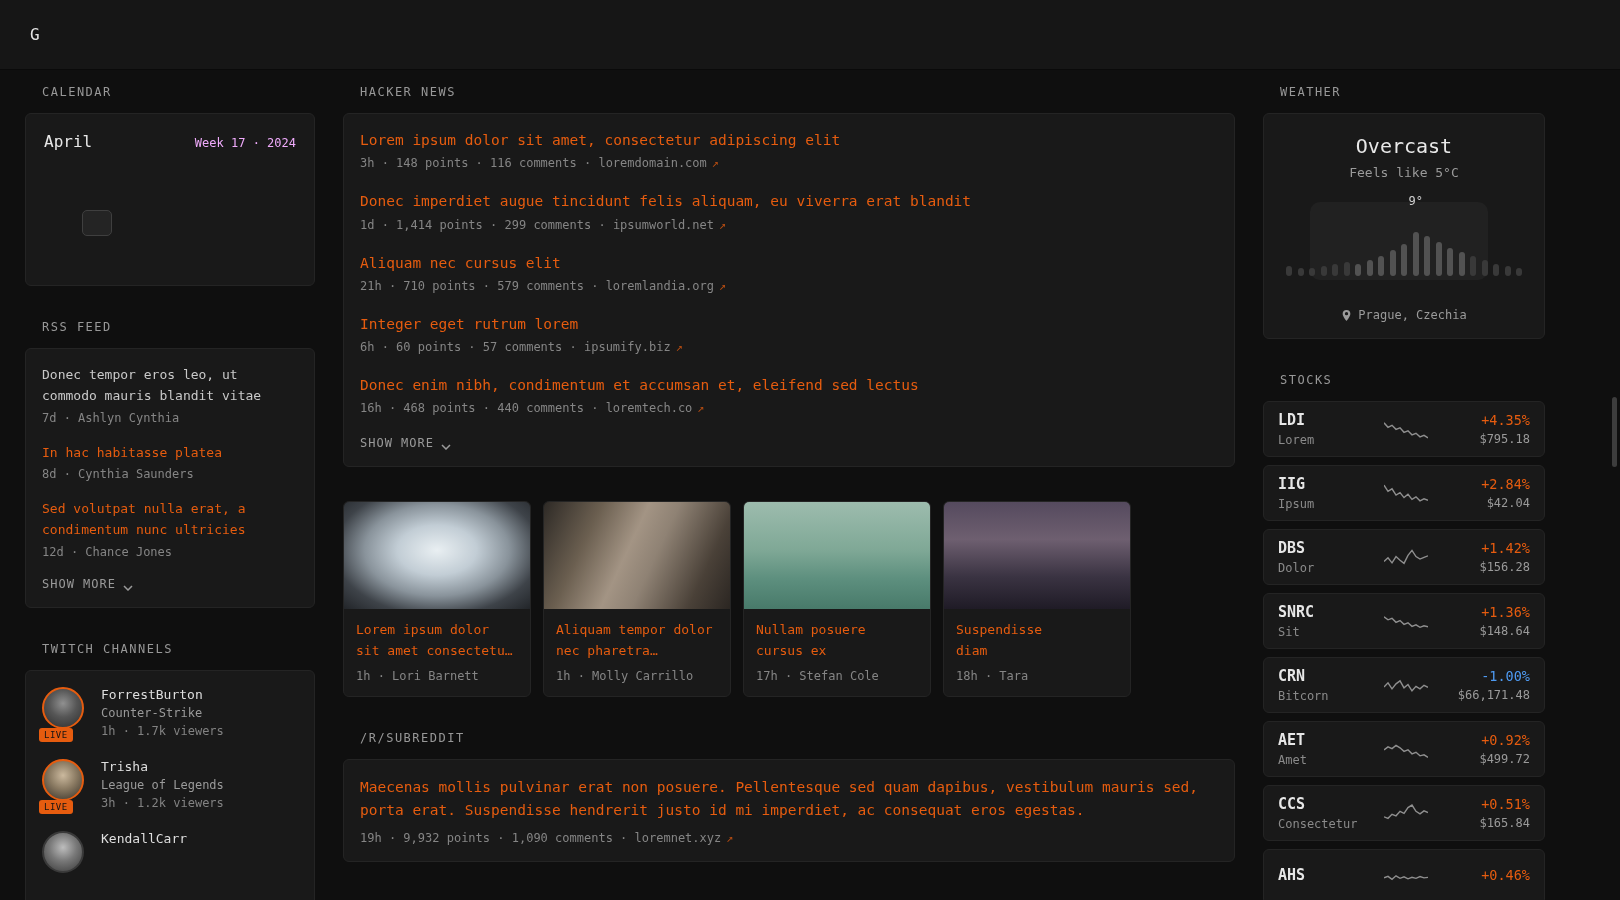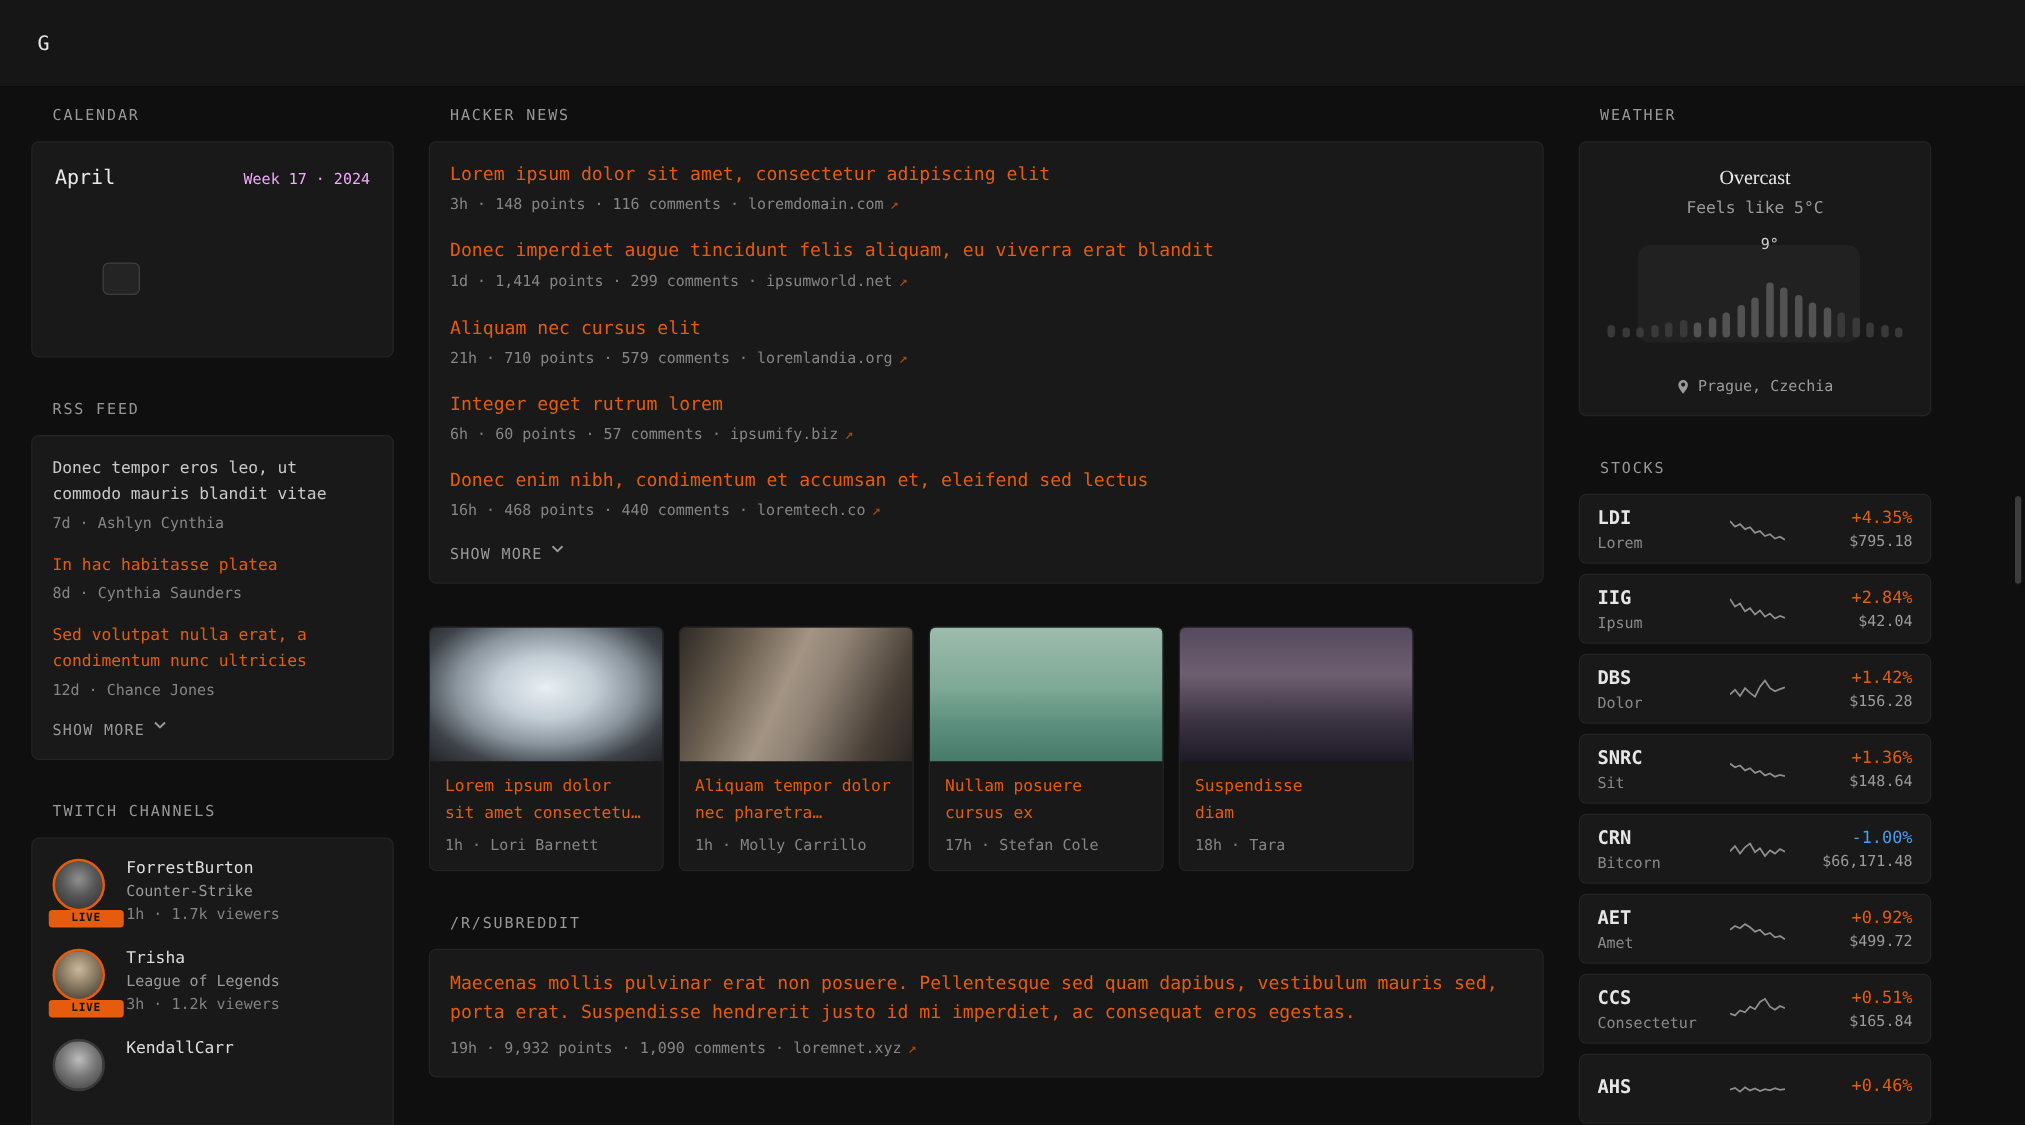--- a/index.html
+++ b/index.html
@@ -38,34 +38,34 @@
   .cal-day { width:30px; height:26px; line-height:26px; margin:0 auto; color:#c3c3c3;
     font-size:13px; border-radius:5px; cursor:default; }
   .cal-day.muted { color:#5c5c5c; }
   .cal-day.selected { background:#242424; border:1px solid #3f3f3f; line-height:24px; color:#fff; }
 
   
   .rss-item { margin-bottom:18px; }
   .rss-title { color:#c9c9c9; font-size:13px; line-height:1.6; cursor:pointer; }
   .rss-item.hl .rss-title { color:var(--accent); }
   .rss-meta { color:#858585; font-size:12px; margin-top:4px; }
-  .show-more { display:flex; align-items:flex-start; gap:7px; color:#9a9a9a; font-size:12px;
+  .show-more { display:flex; align-items:flex-end; gap:7px; color:#9a9a9a; font-size:12px;
     letter-spacing:1px; margin-top:16px; cursor:pointer; }
   .chev { width:10px; height:6px; stroke:#9a9a9a; }
 
   
   .tw-row { display:flex; gap:13px; margin-bottom:21px; cursor:pointer; }
   .tw-avatar-wrap { position:relative; width:46px; flex:none; }
   .tw-avatar { width:42px; height:42px; border-radius:50%; border:2px solid var(--accent); }
   .tw-row.offline .tw-avatar { border-color:#3a3a3a; }
   .av-0 { background:radial-gradient(circle at 50% 38%, #909090 0%, #565656 45%, #2c2c2c 100%); }
   .av-1 { background:radial-gradient(circle at 50% 38%, #cbb99e 0%, #8a7a62 45%, #352f27 100%); }
   .av-2 { background:radial-gradient(circle at 50% 38%, #bdbdbd 0%, #787878 45%, #383838 100%); }
   .tw-live { position:absolute; left:-3px; bottom:-4px; background:var(--accent); color:#141414;
-    font-size:9px; font-weight:bold; letter-spacing:.5px; padding:2px 18px; border-radius:3px; }
+    font-size:9px; font-weight:normal; letter-spacing:.5px; padding:2px 5px; border-radius:3px; }
   .tw-name { color:#dedede; font-size:13px; }
   .tw-game { color:#9a9a9a; font-size:12px; margin-top:4px; }
   .tw-meta { color:#828282; font-size:12px; margin-top:4px; }
 
   
   .hn-card { }
   .hn-item { margin-bottom:21px; }
   .hn-title { color:var(--accent); font-size:14.5px; line-height:1.4; cursor:pointer; }
   .hn-meta { color:#858585; font-size:12px; margin-top:6px; }
   .hn-domain { color:#858585; cursor:pointer; }
@@ -83,21 +83,21 @@
   .thumb-sea    { background:linear-gradient(180deg, #8fb4b2 0%, #b8d2cd 35%, #6fa0a0 48%, #39707a 62%, #2a5a66 82%, #1f4a55 100%); }
   .thumb-canoe  { background:linear-gradient(180deg, #9dbcae 0%, #7fa896 45%, #5d8f7e 72%, #487a6a 100%); }
   .thumb-dusk   { background:linear-gradient(180deg, #554a5e 0%, #6e5f70 35%, #3a3342 70%, #1f1b26 100%); }
   .vid-title { color:var(--accent); font-size:13px; line-height:1.6; padding:11px 12px 0 12px;
     white-space:pre-line; display:-webkit-box; -webkit-line-clamp:2; -webkit-box-orient:vertical;
     overflow:hidden; min-height:52px; }
   .vid-meta { color:#858585; font-size:12px; padding:7px 12px 13px 12px; }
 
   
   .weather-card { padding:20px 16px 16px 16px; }
-  .w-cond { text-align:center; color:#e8e8e8; font-size:16px;font-family:Liberation Serif, serif; }
+  .w-cond { text-align:center; color:#e8e8e8; font-size:20px; }
   .w-feels { text-align:center; color:#9a9a9a; font-size:13px; margin-top:7px; }
   .wchart { position:relative; height:100px; margin-top:16px; }
   .wband { position:absolute; left:12%; width:72%; top:6px; bottom:16px; background:#212121; border-radius:10px; }
   .wbars { position:absolute; left:6px; right:6px; bottom:20px; height:48px;
     display:flex; align-items:flex-end; justify-content:space-between; }
   .wbar { width:6px; border-radius:3px; background:#393939; }
   .wbar.day { background:#525252; }
   .wpeak { position:absolute; top:-2px; transform:translateX(-50%); font-size:12px; color:#d2d2d2; }
   .wtimes { position:absolute; left:6px; right:6px; bottom:0; height:14px; }
   .wtime { position:absolute; transform:translateX(-50%); font-size:11px; color:#8a8a8a; }

